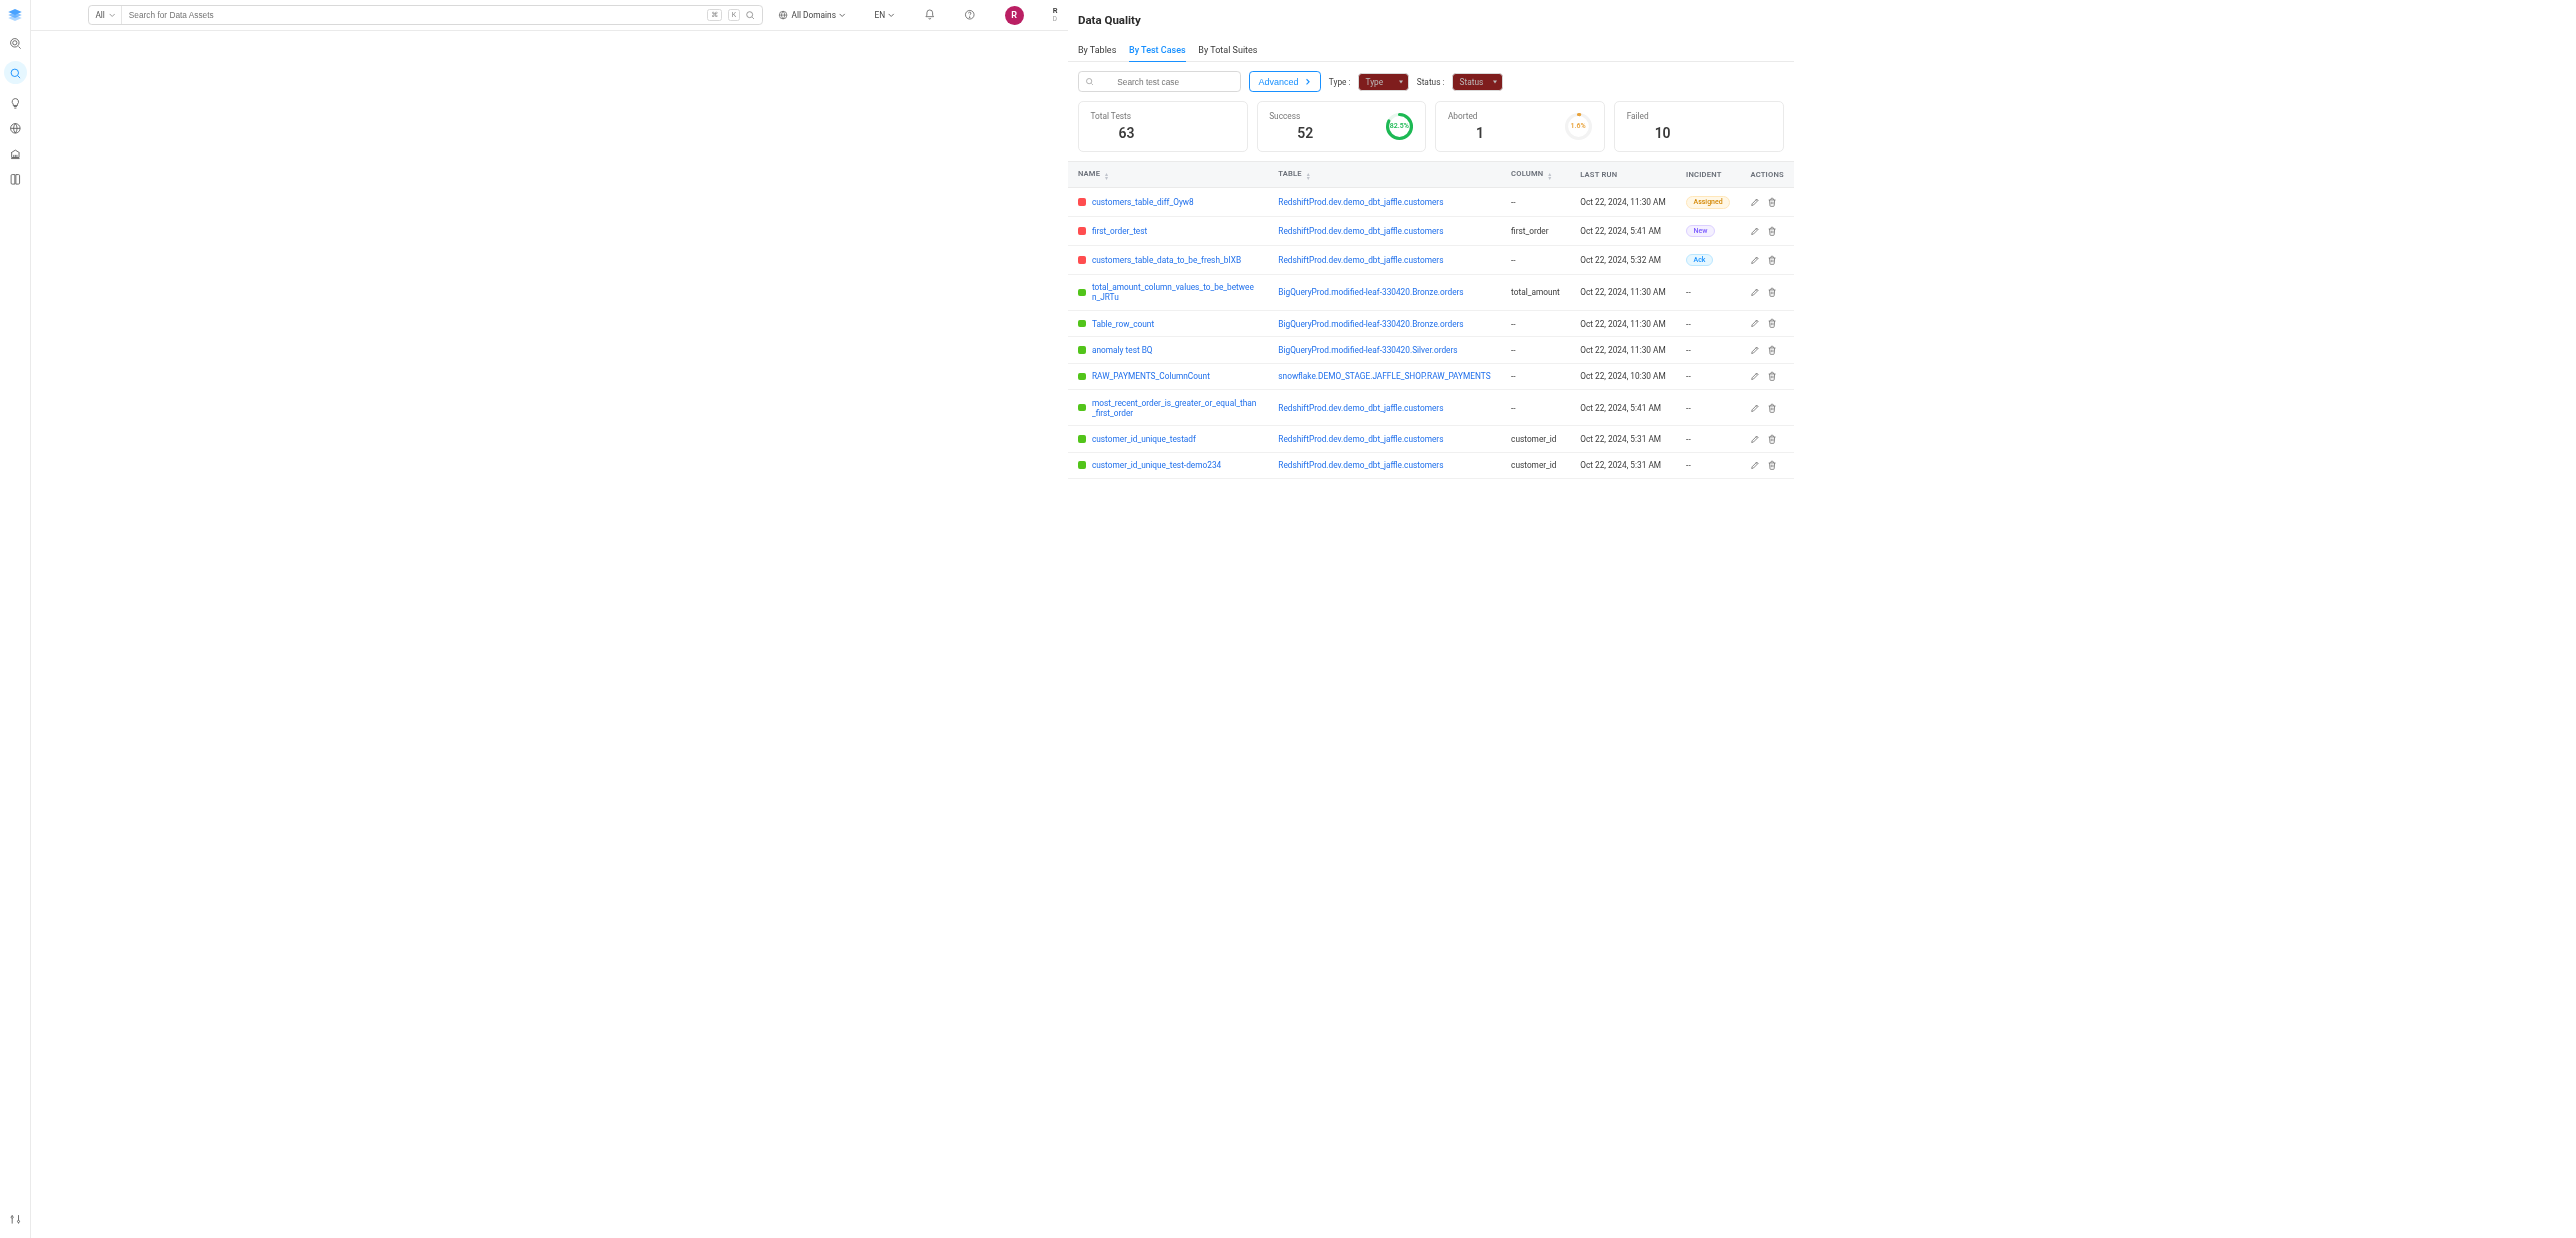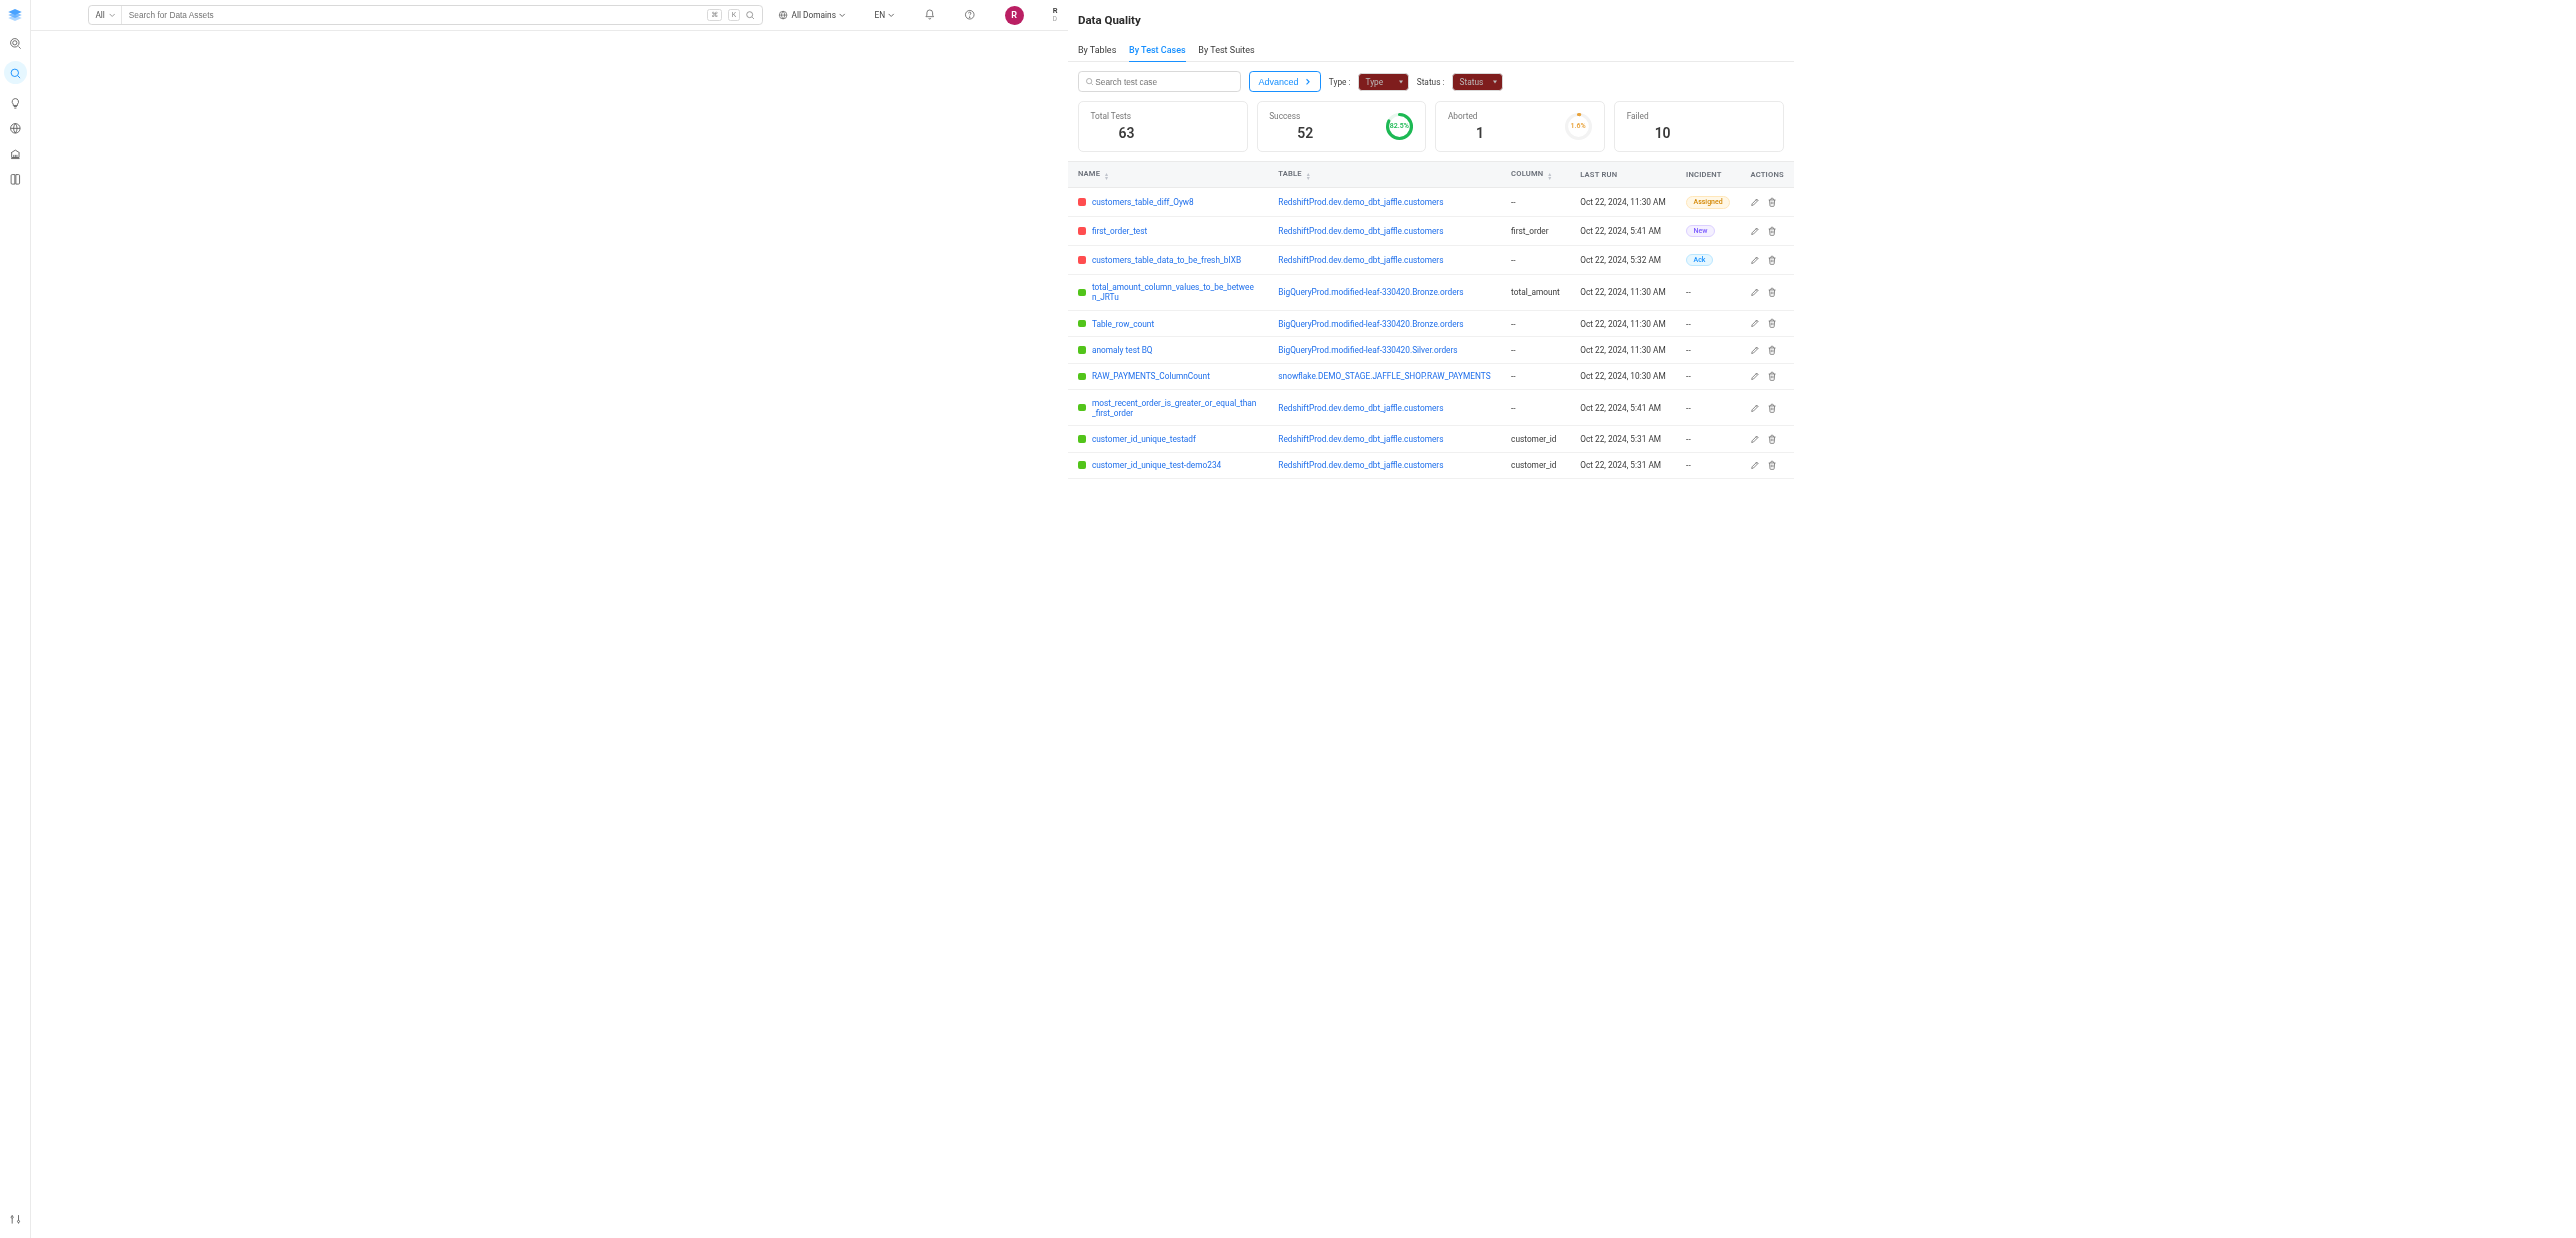--- a/index.html
+++ b/index.html
@@ -40,21 +40,21 @@
   .page-title { font-size: 11.5px; font-weight: 700; color: #2b2b2b; }
   .page-sub { color: #8a8a8a; margin-top: 5.1px; font-size: 8.3px; }
   
   
   .tabs { display: flex; gap: 12.7px; border-bottom: 0.6px solid #eaeaea; margin: 11.5px 0 0 0; padding: 0 0 0 10.2px; }
   .tab { padding: 6.4px 0; font-size: 9px; color: #3a3a3a; cursor: pointer; }
   .tab.active { color: #1890ff; border-bottom: 1.9px solid #1890ff; margin-bottom: -0.6px; font-weight: 500; }
   
   
   .filter-row { display: flex; align-items: center; gap: 7.6px; padding: 9px 0 9px 10.2px; flex-wrap: wrap; }
-  .search-tc { display: flex; align-items: center; border: 0.6px solid #d9d9d9; border-radius: 3.8px; height: 20.4px; padding: 0 6.4px; width: 163px; color: #999; gap: 1px; }
+  .search-tc { display: flex; align-items: center; border: 0.6px solid #d9d9d9; border-radius: 3.8px; height: 20.4px; padding: 0 6.4px; width: 163px; color: #999; gap: 23px; }
   .search-tc input { border:none; outline:none; flex:1; font-size:8.3px; }
   .adv-btn { display: flex; align-items: center; gap: 5.1px; border: 0.6px solid #1890ff; color: #1890ff; border-radius: 3.8px; height: 20.4px; padding: 0 9px; cursor: pointer; background: #fff; font-size: 9px; }
   .filt-label { font-size: 8.3px; color: #444; }
   .sel { border: 0.6px solid #d9d9d9; border-radius: 3.8px; height: 18px; padding: 0 15.3px 0 6.4px; font-size: 8.3px; color: #bbb; background:#7f1d1d; display:flex; align-items:center; position:relative; cursor:pointer; min-width:51px; }
   .sel::after { content:""; position:absolute; right:5.1px; top:50%; width:0;height:0;border-left:2.5px solid transparent;border-right:2.5px solid transparent;border-top:3.2px solid #bbb; transform:translateY(-50%); }
   
   
   .stats { display: flex; gap: 9px; padding: 0 10.2px 9px 10.2px; }
   .card { flex: 1; border: 0.6px solid #eaeaea; border-radius: 5.1px; padding: 9px 11.5px; display: flex; justify-content: space-between; align-items: center; min-height: 51px; }
   .card .clabel { color: #777; font-size: 8.3px; }
@@ -201,21 +201,21 @@
     </div>
 
     <div class="content">
       <div class="page-header">
         <h1 class="page-title">Data Quality</h1>
       </div>
 
       <div class="tabs" id="tabs">
           <div class="tab">By Tables</div>
           <div class="tab active">By Test Cases</div>
-          <div class="tab">By Test Suites</div>
+          <div class="tab">By Total Suites</div>
         </div>
 
       <div class="filter-row">
         <div class="search-tc">
           <svg width="9" height="9" viewBox="0 0 24 24" fill="none" stroke="#999" stroke-width="2">
               <circle cx="11" cy="11" r="7"></circle>
               <line x1="17" y1="17" x2="21" y2="21"></line>
             </svg>
           <input placeholder="Search test case" style="">
         </div>

